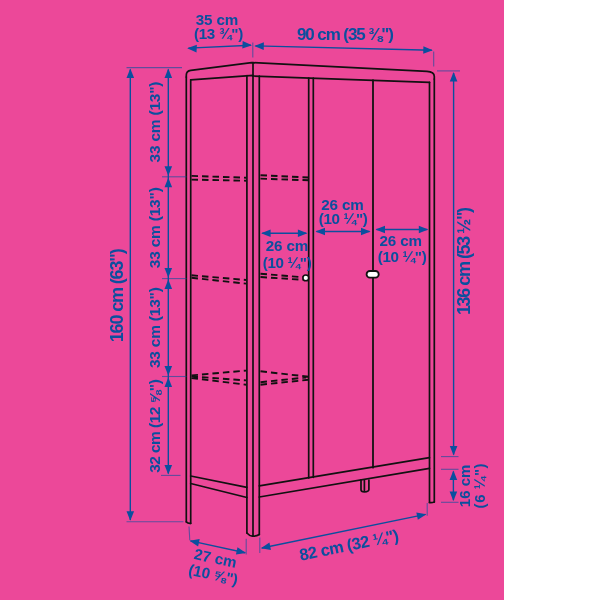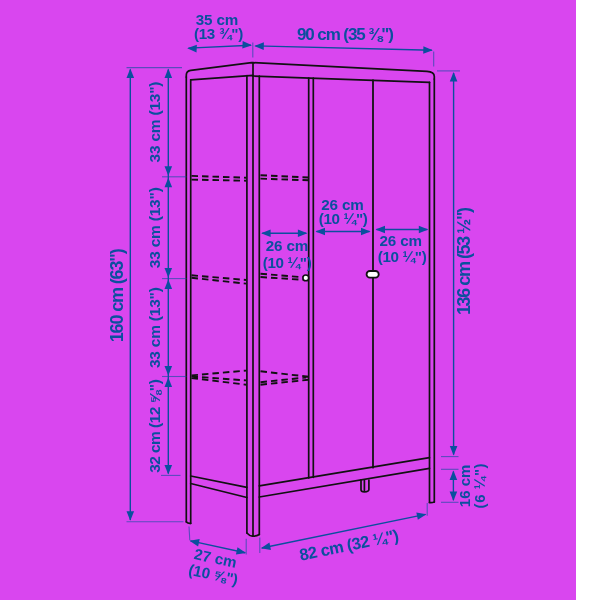--- a/index.html
+++ b/index.html
@@ -1,16 +1,16 @@
 <!DOCTYPE html>
 <html><head>
 <meta charset="utf-8">
 <style>
   html,body{margin:0;padding:0;background:#fff;}
-  .wrap{width:576px;height:600px;position:relative;background:#d946ef;}
+  .wrap{width:504px;height:600px;position:relative;background:#ec4899;}
   svg{display:block;}
   text{font-family:"Liberation Sans",sans-serif;font-weight:bold;fill:#0b4f9e;}
 </style>
 </head>
 <body>
 <div class="wrap">
 <svg width="600" height="600" viewBox="0 0 600 600">
 <defs>
   <path id="ah" d="M0,0 L-9.5,-3.8 L-9.5,3.8 Z" fill="#0b4f9e"></path>
 </defs>

